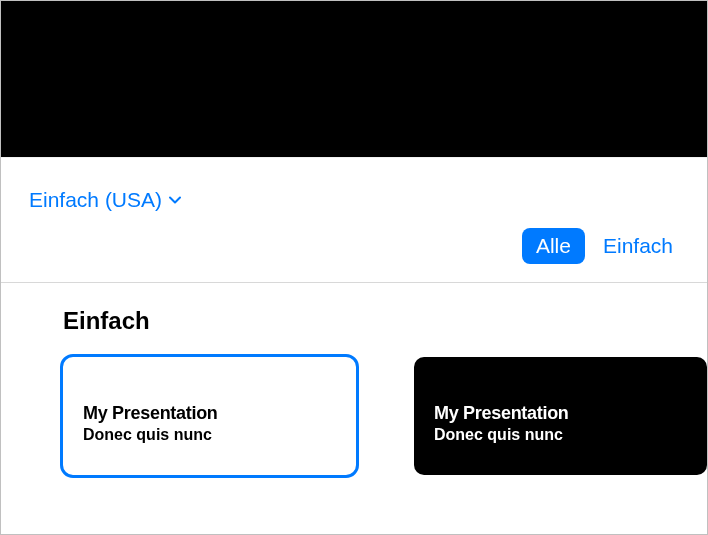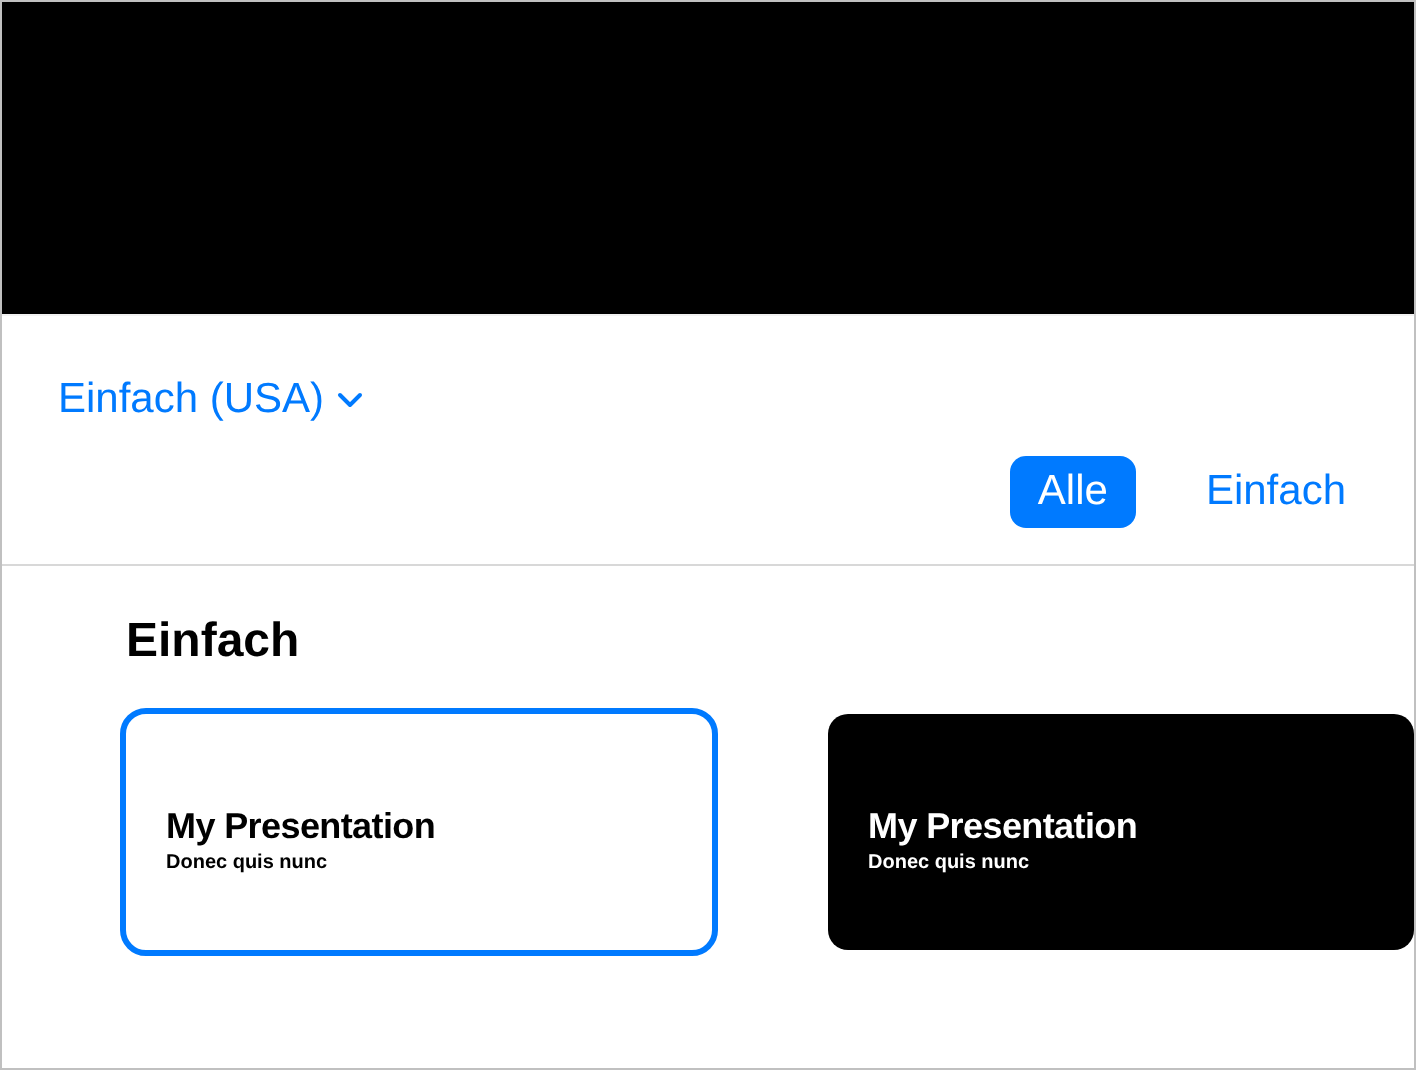--- a/index.html
+++ b/index.html
@@ -5,32 +5,32 @@
   * { box-sizing: border-box; margin: 0; padding: 0; }
   html, body { width: 708px; height: 535px; font-family: -apple-system, "Helvetica Neue", Arial, sans-serif; background: #fff; }
   .frame { width: 708px; height: 535px; position: relative; border: 1px solid #c0c0c0; overflow: hidden; }
   .black-top { position: absolute; top: 0; left: 0; right: 0; height: 156px; background: #000; }
   .callout-line { position: absolute; left: 112px; top: 118px; width: 1px; height: 62px; background: #000; }
   .content { position: absolute; top: 156px; left: 0; right: 0; bottom: 0; background: #fff; border-top: 1px solid rgba(0,0,0,0.05); }
   .lang-row { padding: 30px 28px 0 28px; display: flex; align-items: center; }
   .lang-select { display: inline-flex; align-items: center; gap: 6px; color: #007aff; font-size: 21px; font-weight: 400; cursor: pointer; }
   .chevron { width: 14px; height: 14px; display: inline-block; }
   .chevron svg { display: block; }
-  .filter-row { display: flex; justify-content: flex-end; align-items: center; gap: 35px; padding: 16px 34px 18px 0; }
+  .filter-row { display: flex; justify-content: flex-end; align-items: center; gap: 18px; padding: 16px 34px 18px 0; }
   .pill { background: #007aff; color: #fff; font-size: 21px; padding: 6px 14px; border-radius: 8px; cursor: pointer; font-weight: 400; }
   .plain-tab { color: #007aff; font-size: 21px; cursor: pointer; font-weight: 400; }
   .divider { height: 1px; background: #d8d8d8; width: 100%; }
   .section { padding: 24px 0 0 62px; }
   .section-title { font-size: 24px; font-weight: 700; color: #000; }
   .thumbs { display: flex; gap: 58px; padding: 22px 0 0 62px; }
   .thumb { width: 300px; height: 118px; border-radius: 10px; padding: 46px 20px 0 20px; position: relative; cursor: pointer; }
   .thumb.selected { outline: 3px solid #007aff; outline-offset: 0; background: #fff; }
   .thumb.dark { background: #000; }
   .thumb-title { font-size: 18px; font-weight: 700; letter-spacing: -0.3px; }
-  .thumb-sub { font-size: 10px; font-weight: 700; margin-top: 2px; }
+  .thumb-sub { font-size: 16px; font-weight: 700; margin-top: 2px; }
   .thumb.light .thumb-title, .thumb.light .thumb-sub { color: #000; }
   .thumb.dark .thumb-title, .thumb.dark .thumb-sub { color: #fff; }
 </style>
 </head>
 <body>
 
 <div class="frame">
   <div class="black-top"></div>
   <div class="callout-line"></div>
 

